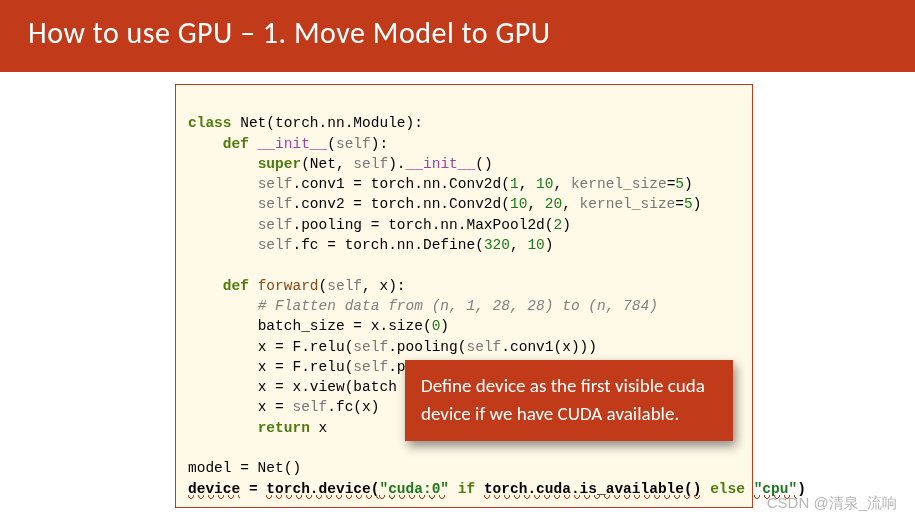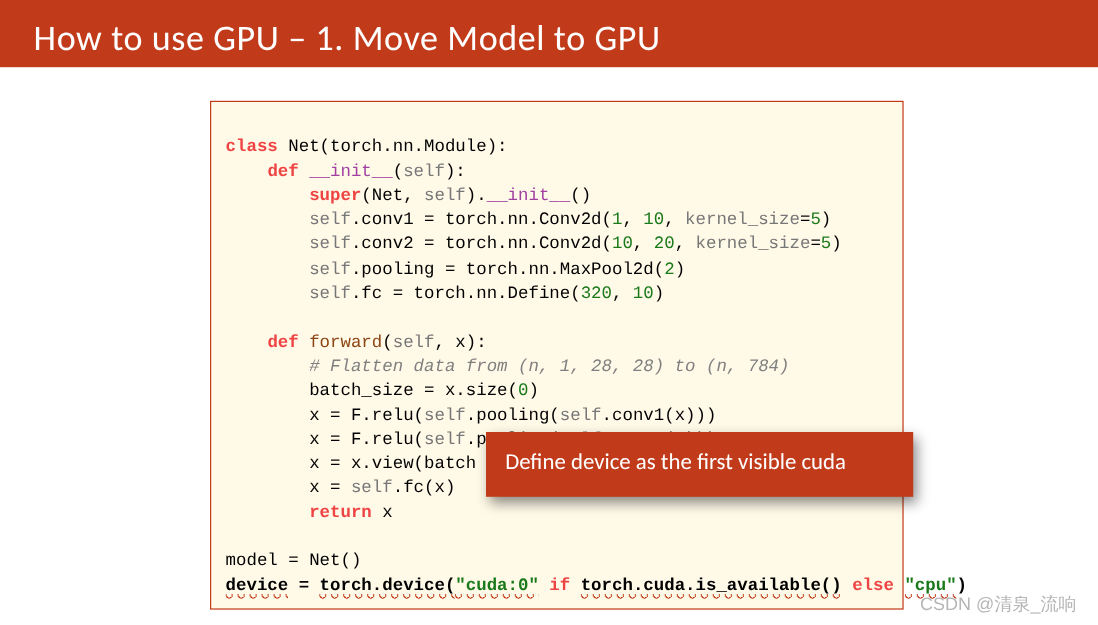--- a/index.html
+++ b/index.html
@@ -7,21 +7,21 @@
     width: 915px;
     height: 521px;
     background: #ffffff;
     font-family: "Calibri", "Segoe UI", sans-serif;
     position: relative;
     overflow: hidden;
   }
   .header {
     background: #c13a1a;
     color: #ffffff;
-    height: 56px;
+    height: 72px;
     padding: 14px 28px 0 28px;
     display: flex;
     justify-content: space-between;
     align-items: flex-start;
   }
   .header-title {
     font-size: 30px;
     font-weight: 400;
     letter-spacing: 0.5px;
   }
@@ -36,21 +36,21 @@
     top: 84px;
     width: 578px;
     border: 1px solid #c13a1a;
     background: #fff9e8;
     padding: 8px 12px 8px 12px;
     font-family: "Consolas", "Courier New", monospace;
     font-size: 14.5px;
     line-height: 1.4;
     white-space: pre;
   }
-  .kw   { color: #ef4444; font-weight: bold; }
+  .kw   { color: #4d7c0f; font-weight: bold; }
   .fn   { color: #8b4513; }
   .num  { color: #1a7a1a; }
   .nm   { color: #000; }
   .self { color: #777777; }
   .dun  { color: #a040a0; }
   .str  { color: #1a7a1a; }
   .arg  { color: #777777; }
   .cmt  { color: #808080; font-style: italic; }
 
   
@@ -64,21 +64,21 @@
       radial-gradient(circle at 3px 1px, rgba(0,0,0,0) 2px, #c13a1a 2px, #c13a1a 2.7px, rgba(0,0,0,0) 3px);
     background-size: 10px 5px;
     background-repeat: repeat-x;
   }
   .bold { font-weight: bold; }
 
   .tooltip {
     position: absolute;
     left: 405px;
     top: 360px;
-    width: 356px;
+    width: 328px;
     background: #c13a1a;
     color: #ffffff;
     font-family: "Calibri", "Segoe UI", sans-serif;
     font-size: 19px;
     line-height: 1.45;
     padding: 12px 16px 14px 16px;
     box-shadow: 3px 5px 10px rgba(0,0,0,0.45);
   }
   .watermark {
     position: absolute;
@@ -113,15 +113,16 @@
 <span>        <span>x = x.view(batch</span></span>
 <span>        <span>x = </span><span class="self">self</span><span>.fc(x)</span></span>
 <span>        <span class="kw">return</span><span> x</span></span>
 <span> </span>
 <span><span>model = Net()</span></span>
 <span class="bold"><span class="uline">device</span><span> = </span><span class="uline">torch.device(</span><span class="str uline">"cuda:0"</span><span class="kw"> if </span><span class="uline">torch.cuda.is_available()</span><span class="kw"> else </span><span class="str uline">"cpu"</span><span>)</span></span>
 </div>
 
 <div class="tooltip">
   <span>Define device as the first visible cuda</span><br>
+  <span>device if we have CUDA available.</span>
 </div>
 
 <div class="watermark">CSDN @清泉_流响</div>
 
 </body></html>

